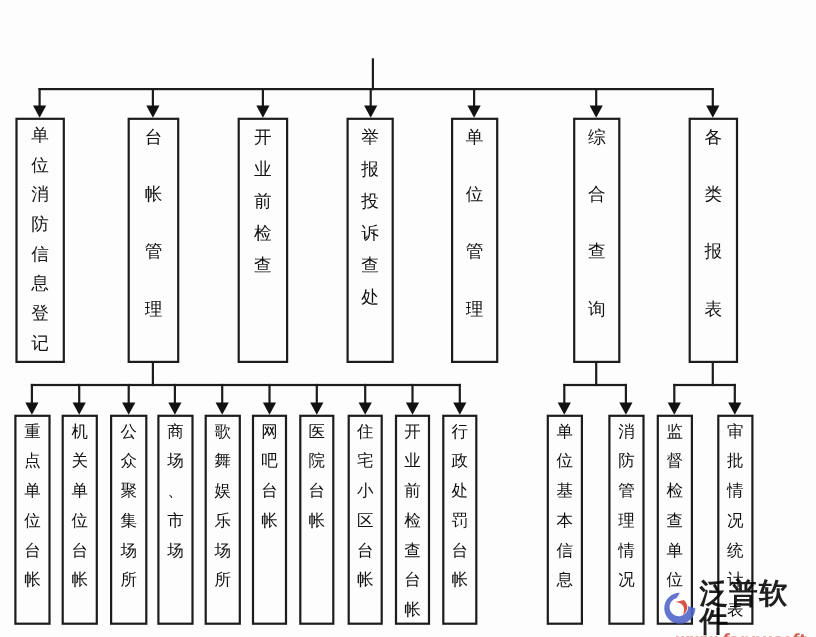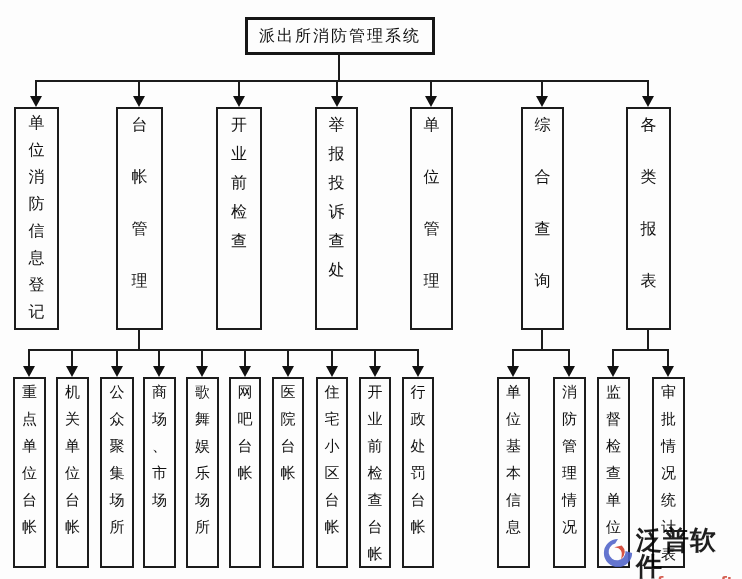--- a/index.html
+++ b/index.html
@@ -53,23 +53,20 @@
   .wm-url{
     font-size:14px;font-weight:bold;margin-top:-4px;margin-left:12px;
     font-family:"DejaVu Sans","Liberation Sans",sans-serif;
   }
 </style>
 </head>
 <body>
 
 <div id="canvas">
 
-  <div class="tbox" style="left:245px;top:17px;width:190px;height:38px;">
-    <span>派出所消防管理系统</span>
-  </div>
 
   <div class="line" style="left:338px;top:53px;width:2px;height:29px;"></div>
   <div class="line" style="left:35px;top:80px;width:614px;height:2px;"></div>
 
   <div class="line" style="left:35px;top:80px;width:2px;height:17px;"></div>
   <div class="line" style="left:138px;top:80px;width:2px;height:17px;"></div>
   <div class="line" style="left:238px;top:80px;width:2px;height:17px;"></div>
   <div class="line" style="left:336px;top:80px;width:2px;height:17px;"></div>
   <div class="line" style="left:430px;top:80px;width:2px;height:17px;"></div>
   <div class="line" style="left:541px;top:80px;width:2px;height:17px;"></div>

